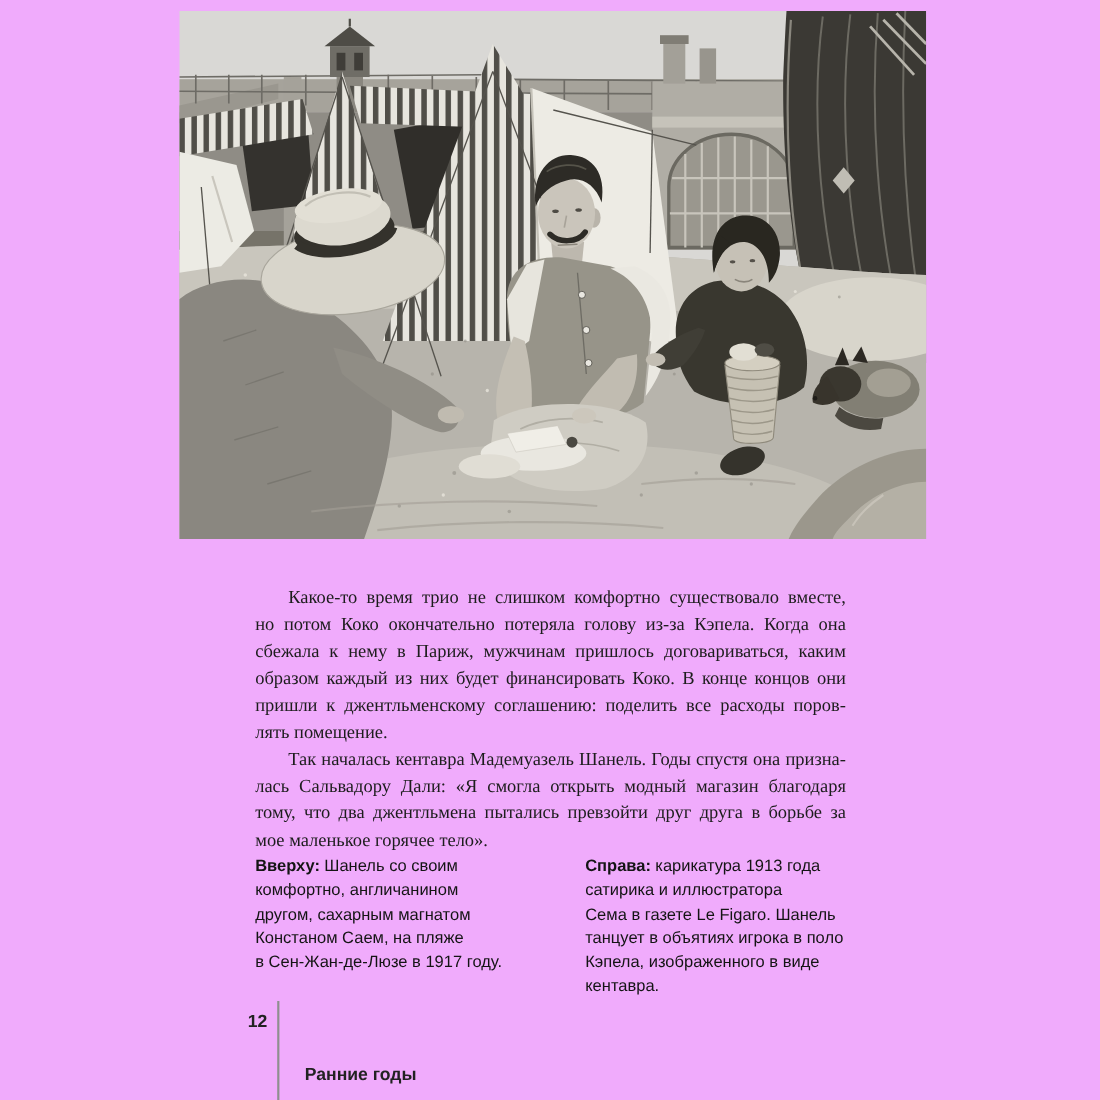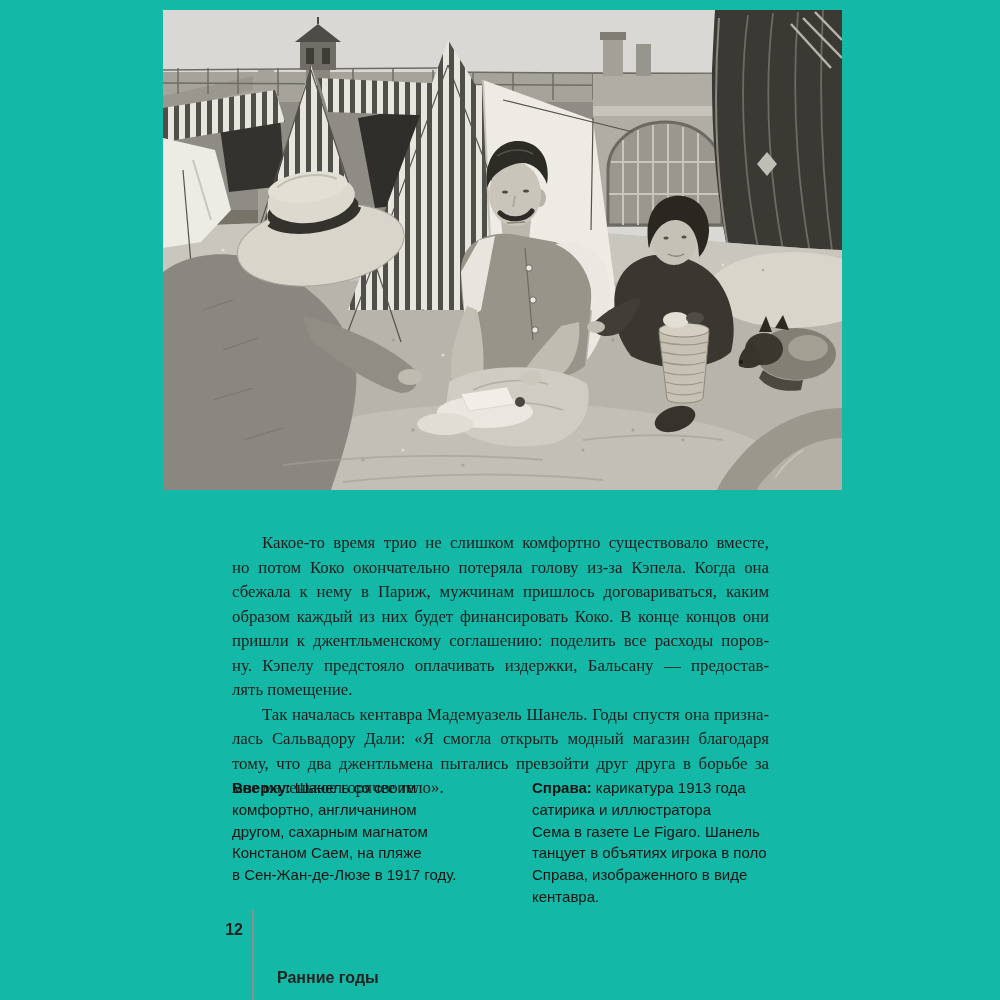--- a/index.html
+++ b/index.html
@@ -1,16 +1,16 @@
 <!DOCTYPE html>
 <html><head>
 <meta charset="utf-8">
 <style>
   html,body{margin:0;padding:0;background:#ffffff;}
-  .page{position:relative;width:1000px;height:1000px;background:#14b8a6;overflow:hidden;
+  .page{position:relative;width:1000px;height:1000px;background:#f0abfc;overflow:hidden;
         font-family:"Liberation Serif", serif;color:#1d1d1d;}
   .photo{position:absolute;left:163px;top:10px;width:679px;height:480px;}
   .photo svg{display:block;width:100%;height:100%;}
   .body-text{position:absolute;left:232px;top:531px;width:537px;}
   .bline{font-size:16.8px;line-height:24.55px;text-align:justify;text-align-last:justify;
          white-space:nowrap;color:#1d1d1d;}
   .bline.first{text-indent:30px;}
   .bline.last{text-align-last:left;}
   .caption{position:absolute;top:777px;font-family:"Liberation Sans", sans-serif;
            font-size:15px;line-height:21.8px;color:#141414;}
@@ -287,21 +287,20 @@
       </g>
     </svg>
   </div>
 
   <div class="body-text">
     <div class="bline first">Какое-то время трио не слишком комфортно существовало вместе,</div>
     <div class="bline">но потом Коко окончательно потеряла голову из-за Кэпела. Когда она</div>
     <div class="bline">сбежала к нему в Париж, мужчинам пришлось договариваться, каким</div>
     <div class="bline">образом каждый из них будет финансировать Коко. В конце концов они</div>
     <div class="bline">пришли к джентльменскому соглашению: поделить все расходы поров-</div>
-    <div class="bline">ну. Кэпелу предстояло оплачивать издержки, Бальсану — предостав-</div>
     <div class="bline last">лять помещение.</div>
     <div class="bline first">Так началась кентавра Мадемуазель Шанель. Годы спустя она призна-</div>
     <div class="bline">лась Сальвадору Дали: «Я смогла открыть модный магазин благодаря</div>
     <div class="bline">тому, что два джентльмена пытались превзойти друг друга в борьбе за</div>
     <div class="bline last">мое маленькое горячее тело».</div>
   </div>
 
   <div class="caption caption-left">
     <div class="cap-line">
       <span class="cap-label">Вверху:</span><span>Шанель со своим</span>
@@ -312,21 +311,21 @@
     <div class="cap-line">в Сен-Жан-де-Люзе в 1917 году.</div>
   </div>
 
   <div class="caption caption-right">
     <div class="cap-line">
       <span class="cap-label">Справа:</span><span>карикатура 1913 года</span>
     </div>
     <div class="cap-line">сатирика и иллюстратора</div>
     <div class="cap-line">Сема в газете Le Figaro. Шанель</div>
     <div class="cap-line">танцует в объятиях игрока в поло</div>
-    <div class="cap-line">Справа, изображенного в виде</div>
+    <div class="cap-line">Кэпела, изображенного в виде</div>
     <div class="cap-line">кентавра.</div>
   </div>
 
   <div class="footer-pagenum">12</div>
   <div class="footer-rule"></div>
   <div class="footer-chapter">Ранние годы</div>
 
 </div>
 
 </body></html>

